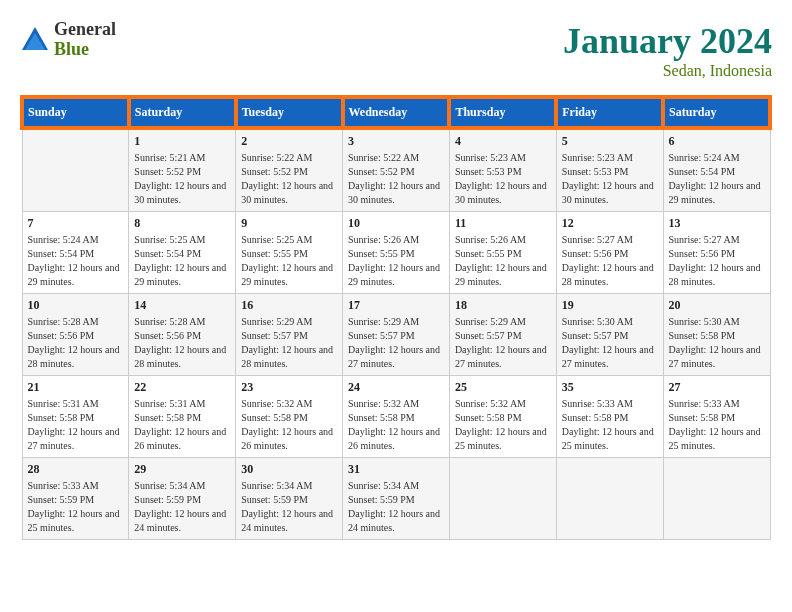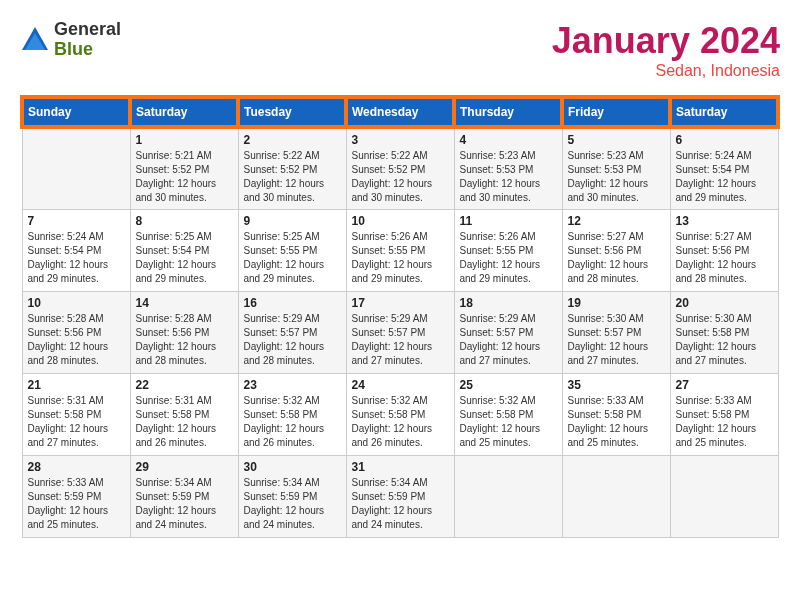--- a/index.html
+++ b/index.html
@@ -4,21 +4,22 @@
   <style>
     * { margin: 0; padding: 0; box-sizing: border-box; }
     body {
       font-family: Arial, sans-serif;
       background: #fff;
       width: 792px;
       height: 612px;
       overflow: hidden;
     }
     .container {
-      padding: 20px 12px 10px 20px;
+      padding: 20px 20px 10px 20px;
+      font-family: Liberation Serif, serif;
     }
     .header {
       display: flex;
       justify-content: space-between;
       align-items: flex-start;
       margin-bottom: 15px;
     }
     .logo {
       display: flex;
       align-items: center;
@@ -42,26 +43,26 @@
       width: 30px;
       height: 30px;
       margin-right: 4px;
     }
     .title-block {
       text-align: right;
     }
     .month-year {
       font-size: 36px;
       font-weight: bold;
-      color: #be185d;
+      color: #0f766e;
       margin-left: 12px;
     }
     .location {
       font-size: 16px;
-      color: #ef4444;
+      color: #4d7c0f;
     }
     table {
       width: 100%;
       border-collapse: collapse;
       font-size: 11px;
     }
     thead tr th {
       background-color: #1565c0;
       color: white;
       padding: 6px 4px;

